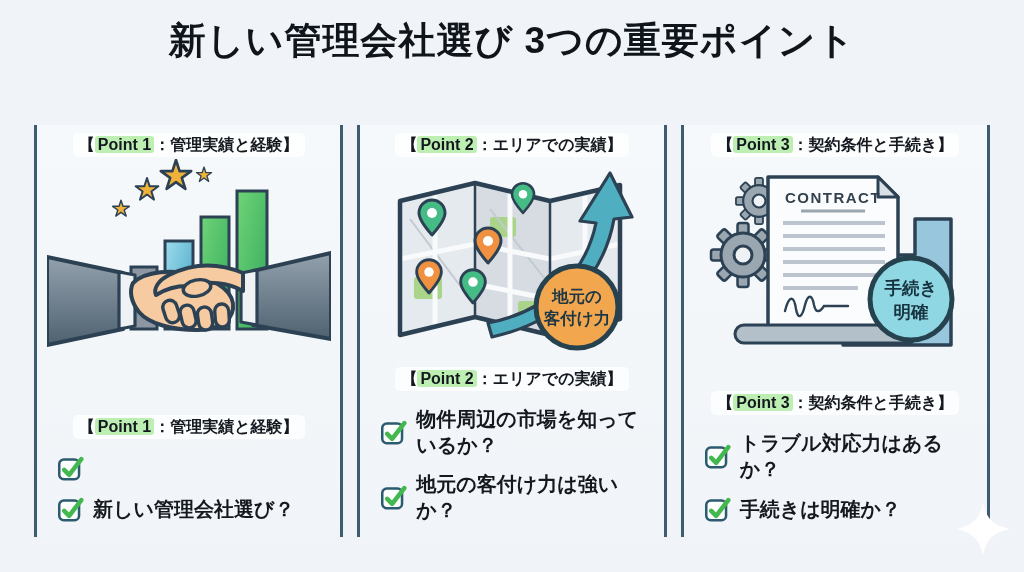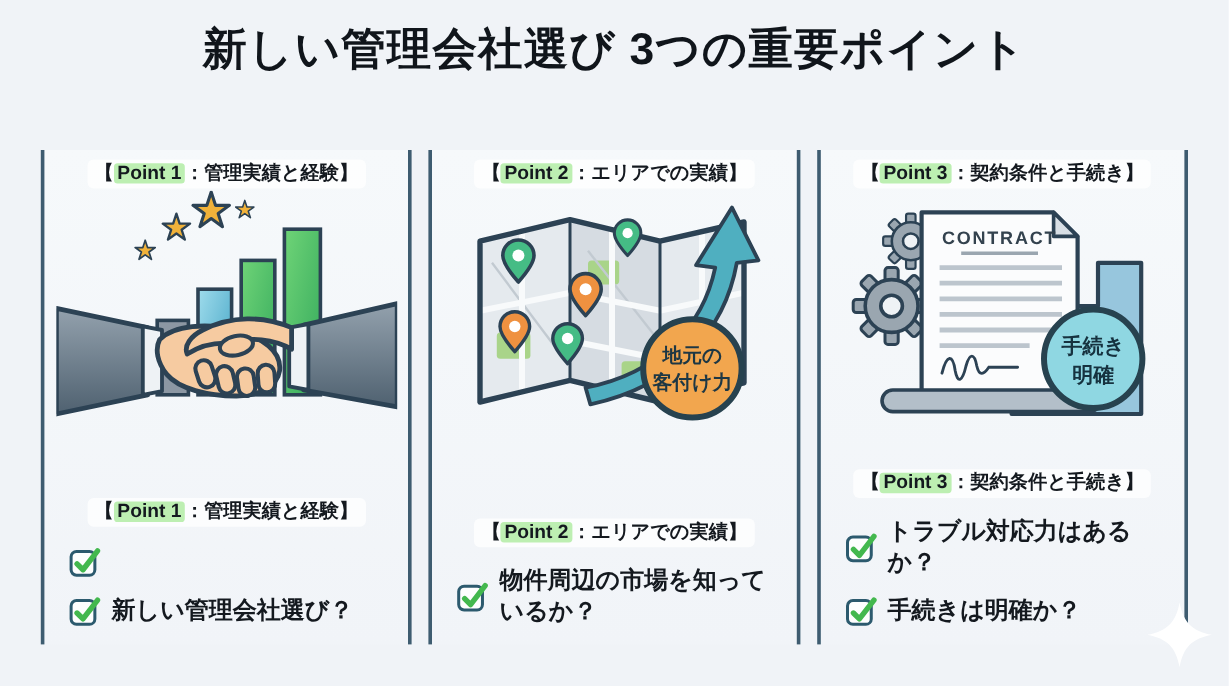--- a/index.html
+++ b/index.html
@@ -188,20 +188,27 @@
       <div class="col-header"><span>【</span><span class="hl">Point 2</span><span>：</span><span>エリアでの実績</span><span>】</span></div>
 
       <div class="checklist">
         <div class="check-item">
           <svg width="27" height="27" viewBox="0 0 30 30">
             <rect x="2.5" y="5" width="22" height="22" rx="5" fill="#fdfefe" stroke="#2c5a6e" stroke-width="2.8"></rect>
             <path d="M8,16.5 L13.5,22 L27,4.5" fill="none" stroke="#43b84e" stroke-width="5" stroke-linecap="round" stroke-linejoin="round"></path>
           </svg>
           <span>物件周辺の市場を知っているか？</span>
         </div>
+        <div class="check-item">
+          <svg width="27" height="27" viewBox="0 0 30 30">
+            <rect x="2.5" y="5" width="22" height="22" rx="5" fill="#fdfefe" stroke="#2c5a6e" stroke-width="2.8"></rect>
+            <path d="M8,16.5 L13.5,22 L27,4.5" fill="none" stroke="#43b84e" stroke-width="5" stroke-linecap="round" stroke-linejoin="round"></path>
+          </svg>
+          <span>地元の客付け力は強いか？</span>
+        </div>
       </div>
     </div>
 
     <div class="column">
       <div class="col-header"><span>【</span><span class="hl">Point 3</span><span>：</span><span>契約条件と手続き</span><span>】</span></div>
 
       <div class="illus">
         <svg width="284" height="198" viewBox="0 0 284 198">
           <defs>
             <g id="gear">

